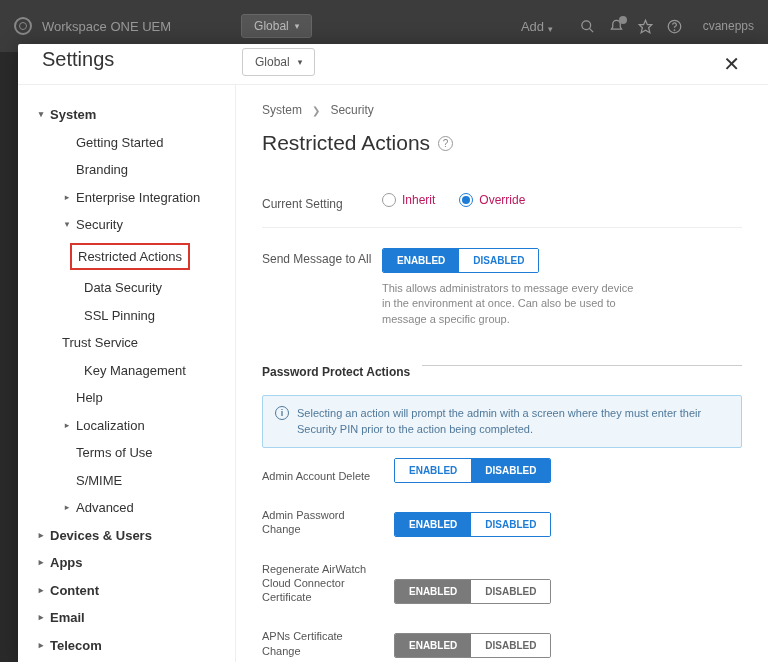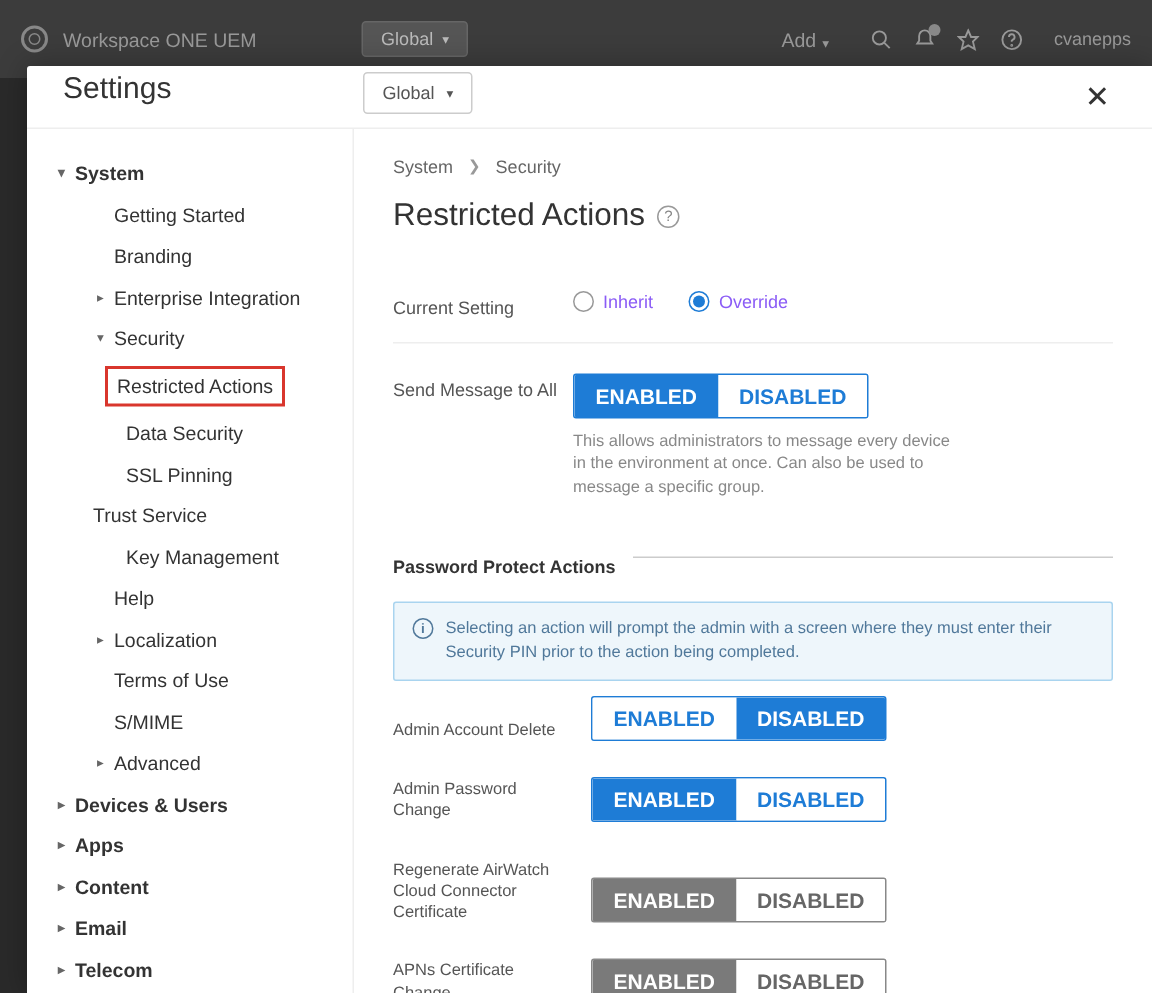--- a/index.html
+++ b/index.html
@@ -33,26 +33,26 @@
 .sb-item.lvl2 .caret{left:44px}
 .active-box{border:2px solid #d9362d;padding:2px 6px;display:inline-block;font-weight:400}
 .content{flex:1;padding:18px 26px;overflow-y:auto;font-size:13px;color:#333}
 .crumbs{font-size:12px;color:#666;margin-bottom:14px;display:flex;align-items:center;gap:10px}
 .crumbs .chev{font-size:10px;color:#999}
 .page-title{font-size:21px;font-weight:400;color:#333;margin-bottom:28px;display:flex;align-items:center;gap:8px}
 .help-icon{width:15px;height:15px;border:1px solid #999;border-radius:50%;font-size:10px;color:#888;display:inline-flex;align-items:center;justify-content:center}
 .row{display:flex;align-items:flex-start;padding:10px 0}
 .row .lbl{width:120px;font-size:12px;color:#555;padding-top:4px}
 .row .ctrl{flex:1}
-.radio-row{display:flex;gap:24px;align-items:center;font-size:12px;color:#8b5cf6}
+.radio-row{display:flex;gap:24px;align-items:center;font-size:12px;color:#be185d}
 .radio{width:14px;height:14px;border:1px solid #999;border-radius:50%;display:inline-flex;align-items:center;justify-content:center;margin-right:6px}
 .radio.on{border-color:#1e7cd6}
 .radio.on::after{content:"";width:8px;height:8px;background:#1e7cd6;border-radius:50%}
 .hr{border:none;border-top:1px solid #eee;margin:6px 0 10px}
-.toggle{display:inline-flex;border:1px solid #1e7cd6;border-radius:2px;overflow:hidden;font-size:14px;font-weight:600}
+.toggle{display:inline-flex;border:1px solid #1e7cd6;border-radius:2px;overflow:hidden;font-size:10px;font-weight:600}
 .toggle span{padding:6px 14px;cursor:pointer}
 .tg-on{background:#1e7cd6;color:#fff}
 .tg-off{background:#fff;color:#1e7cd6}
 .toggle.gray{border-color:#888}
 .toggle.gray .tg-on{background:#7a7a7a;color:#fff}
 .toggle.gray .tg-off{background:#fff;color:#666}
 .helptxt{font-size:11px;color:#888;margin-top:8px;max-width:260px;line-height:1.4}
 .section-hdr{display:flex;margin:28px 0 16px;font-size:12px;font-weight:600;color:#333}
 .section-hdr .line{flex:1;height:1px;background:#ccc;margin-left:12px}
 .info-box{border:1px solid #a9d4ef;background:#eef6fb;border-radius:2px;padding:10px 12px;font-size:11px;color:#50789a;display:flex;gap:8px;line-height:1.4}

